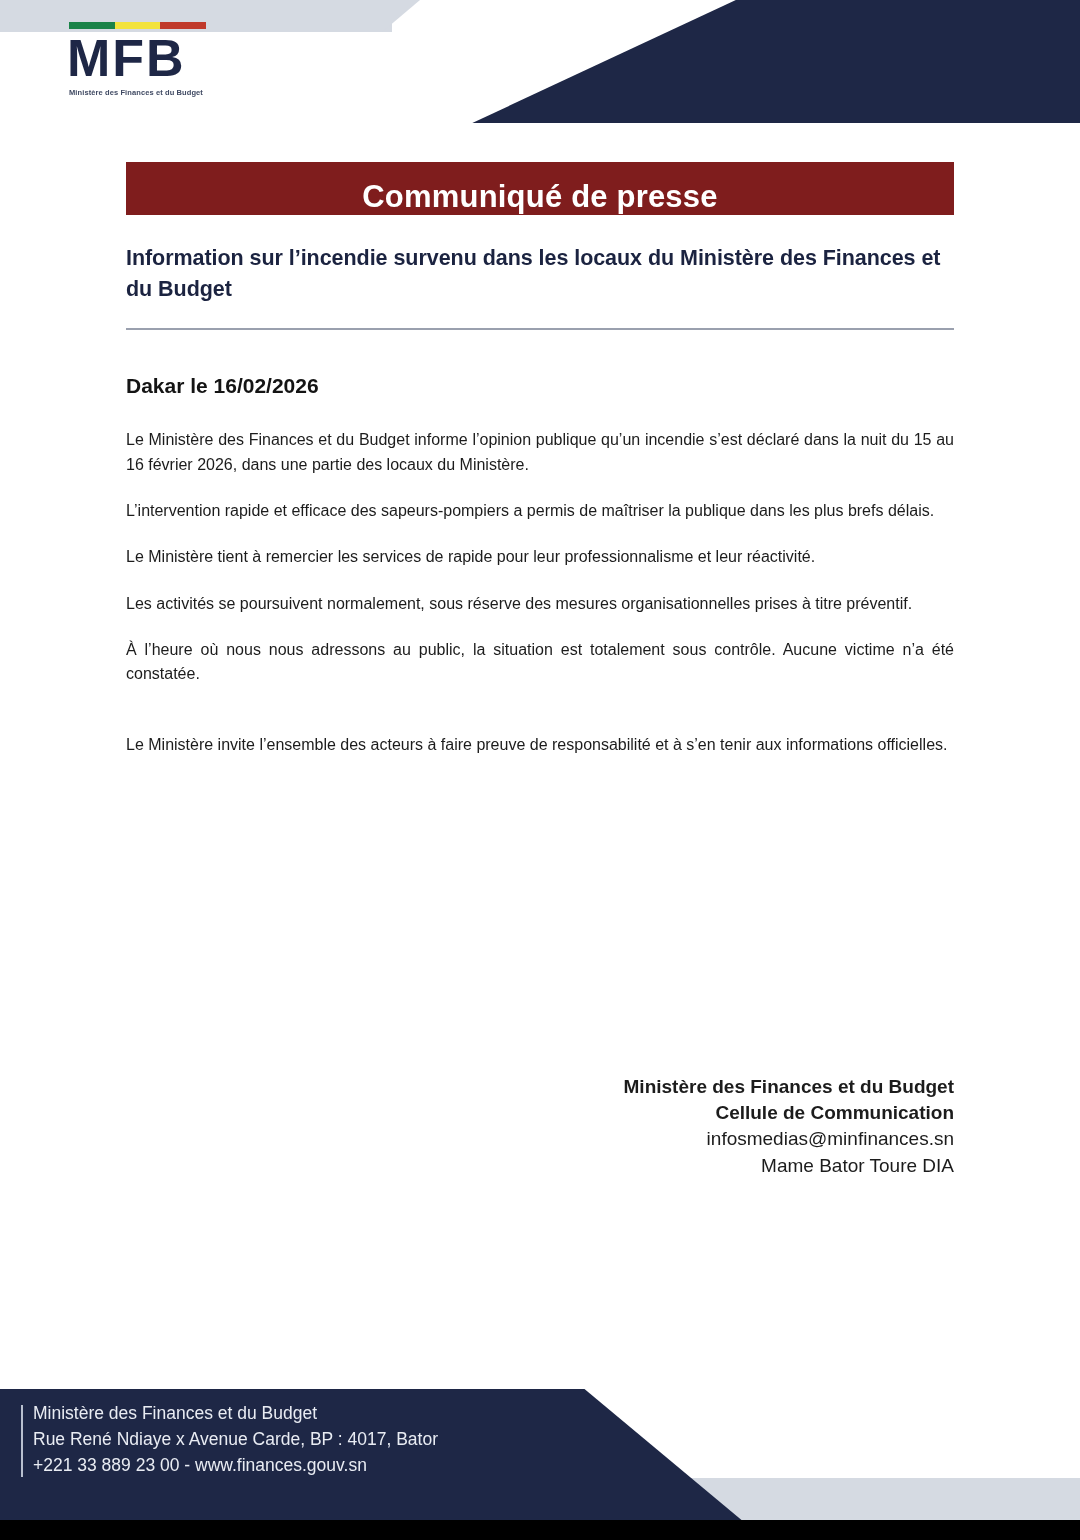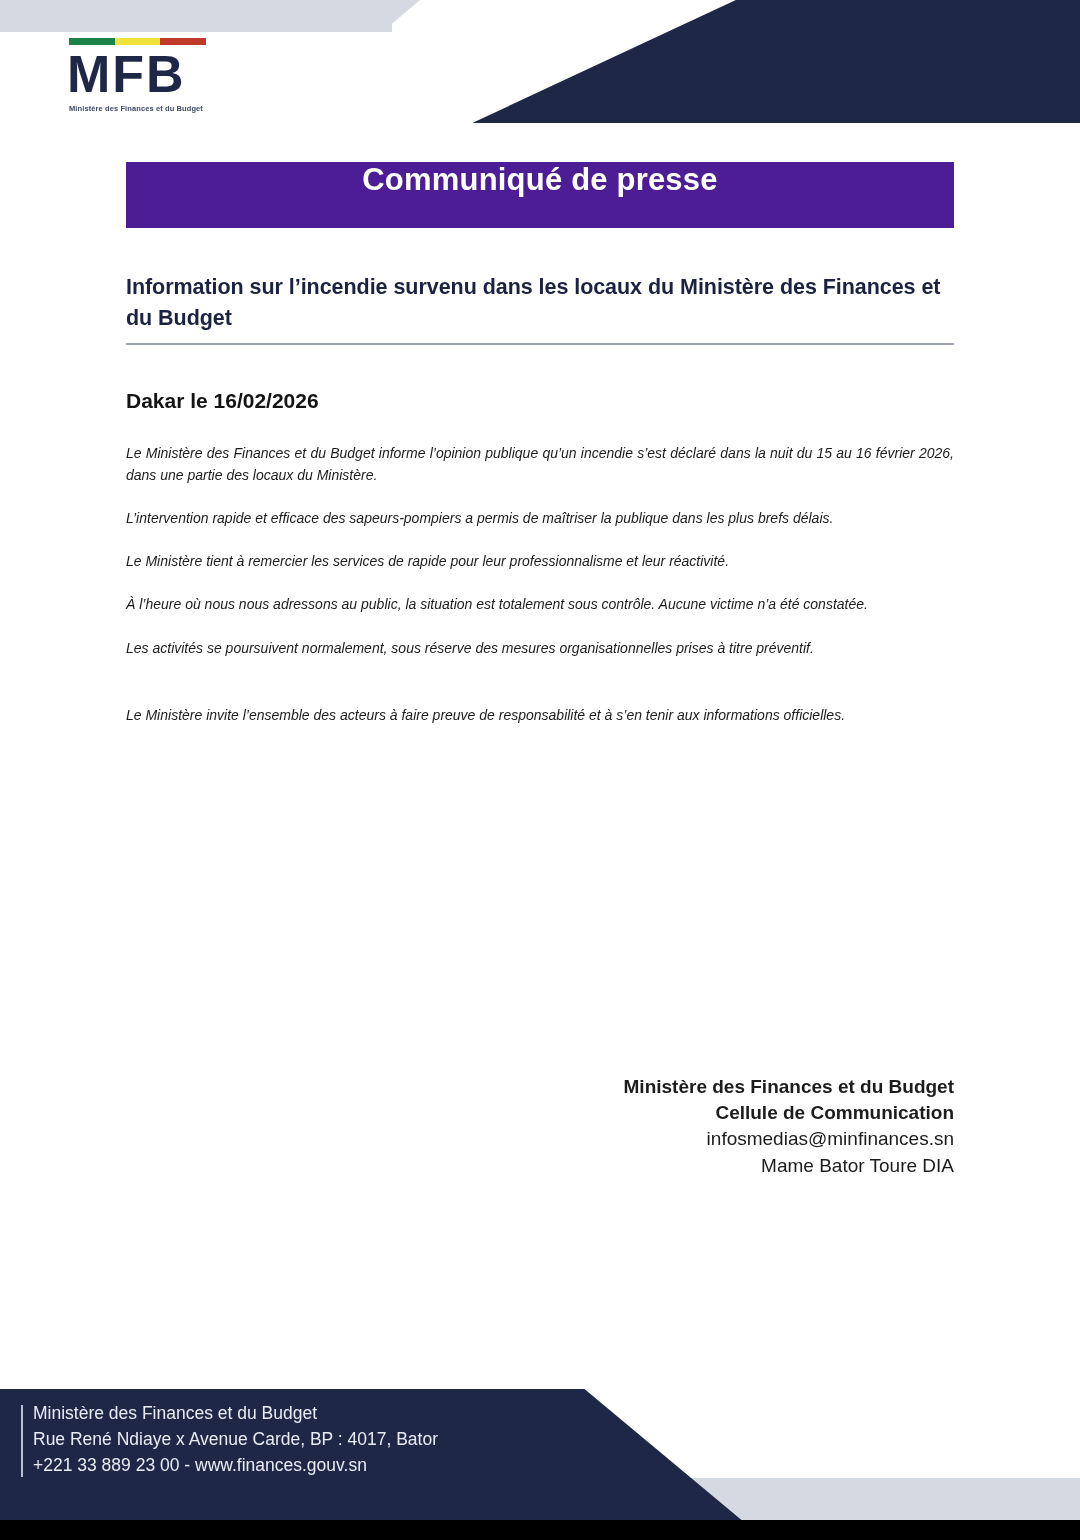--- a/index.html
+++ b/index.html
@@ -51,21 +51,21 @@
     width: 720px;
     height: 123px;
     background: #1e2746;
     clip-path: polygon(52.2% 0, 100% 0, 100% 100%, 15.6% 100%);
   }
 
   
   .logo-block {
     position: absolute;
     left: 67px;
-    top: 38px;
+    top: 22px;
     width: 200px;
   }
   .flag-bar {
     display: flex;
     width: 137px;
     height: 7px;
     margin-left: 2px;
     margin-bottom: 5px;
   }
   .flag-seg {
@@ -94,36 +94,36 @@
 
   
   .content {
     position: absolute;
     left: 126px;
     top: 162px;
     width: 828px;
   }
 
   .title-banner {
-    background: #4c1d95;
-    height: 66px;
+    background: #7f1d1d;
+    height: 53px;
     display: flex;
-    align-items: flex-start;
+    align-items: flex-end;
     justify-content: center;
   }
   .title-banner-text {
     color: #ffffff;
     font-size: 31px;
     font-weight: bold;
     letter-spacing: 0.2px;
   }
 
   .subtitle-wrap {
-    margin-top: 44px;
-    padding-bottom: 9px;
+    margin-top: 28px;
+    padding-bottom: 23px;
     border-bottom: 2px solid #9aa0ae;
   }
   .subtitle {
     font-size: 21.5px;
     font-weight: bold;
     line-height: 1.45;
     color: #1b2340;
     letter-spacing: -0.05px;
   }
 
@@ -132,25 +132,24 @@
     font-size: 21px;
     font-weight: bold;
     color: #141414;
   }
 
   .body-text {
     margin-top: 30px;
   }
   .body-text p {
     margin: 0 0 22px 0;
-    font-size: 14px;
+    font-size: 16px;
     line-height: 1.52;
     text-align: justify;
     color: #1c1c1c;
-    font-style: italic;
   }
   .body-text p:last-child {
     margin-bottom: 0;
     margin-top: 46px;
   }
 
   
   .signature {
     position: absolute;
     right: 0;
@@ -242,22 +241,22 @@
     <div class="subtitle-wrap">
       <div class="subtitle">Information sur l’incendie survenu dans les locaux du Ministère des Finances et du Budget</div>
     </div>
 
     <div class="dateline">Dakar le 16/02/2026</div>
 
     <div class="body-text">
       <p>Le Ministère des Finances et du Budget informe l’opinion publique qu’un incendie s’est déclaré dans la nuit du 15 au 16 février 2026, dans une partie des locaux du Ministère.</p>
       <p>L’intervention rapide et efficace des sapeurs-pompiers a permis de maîtriser la publique dans les plus brefs délais.</p>
       <p>Le Ministère tient à remercier les services de rapide pour leur professionnalisme et leur réactivité.</p>
+      <p>Les activités se poursuivent normalement, sous réserve des mesures organisationnelles prises à titre préventif.</p>
       <p>À l’heure où nous nous adressons au public, la situation est totalement sous contrôle. Aucune victime n’a été constatée.</p>
-      <p>Les activités se poursuivent normalement, sous réserve des mesures organisationnelles prises à titre préventif.</p>
       <p>Le Ministère invite l’ensemble des acteurs à faire preuve de responsabilité et à s’en tenir aux informations officielles.</p>
     </div>
 
     <div class="signature">
       <div class="bold">Ministère des Finances et du Budget</div>
       <div class="bold">Cellule de Communication</div>
       <div>infosmedias@minfinances.sn</div>
       <div>Mame Bator Toure DIA</div>
     </div>
 

